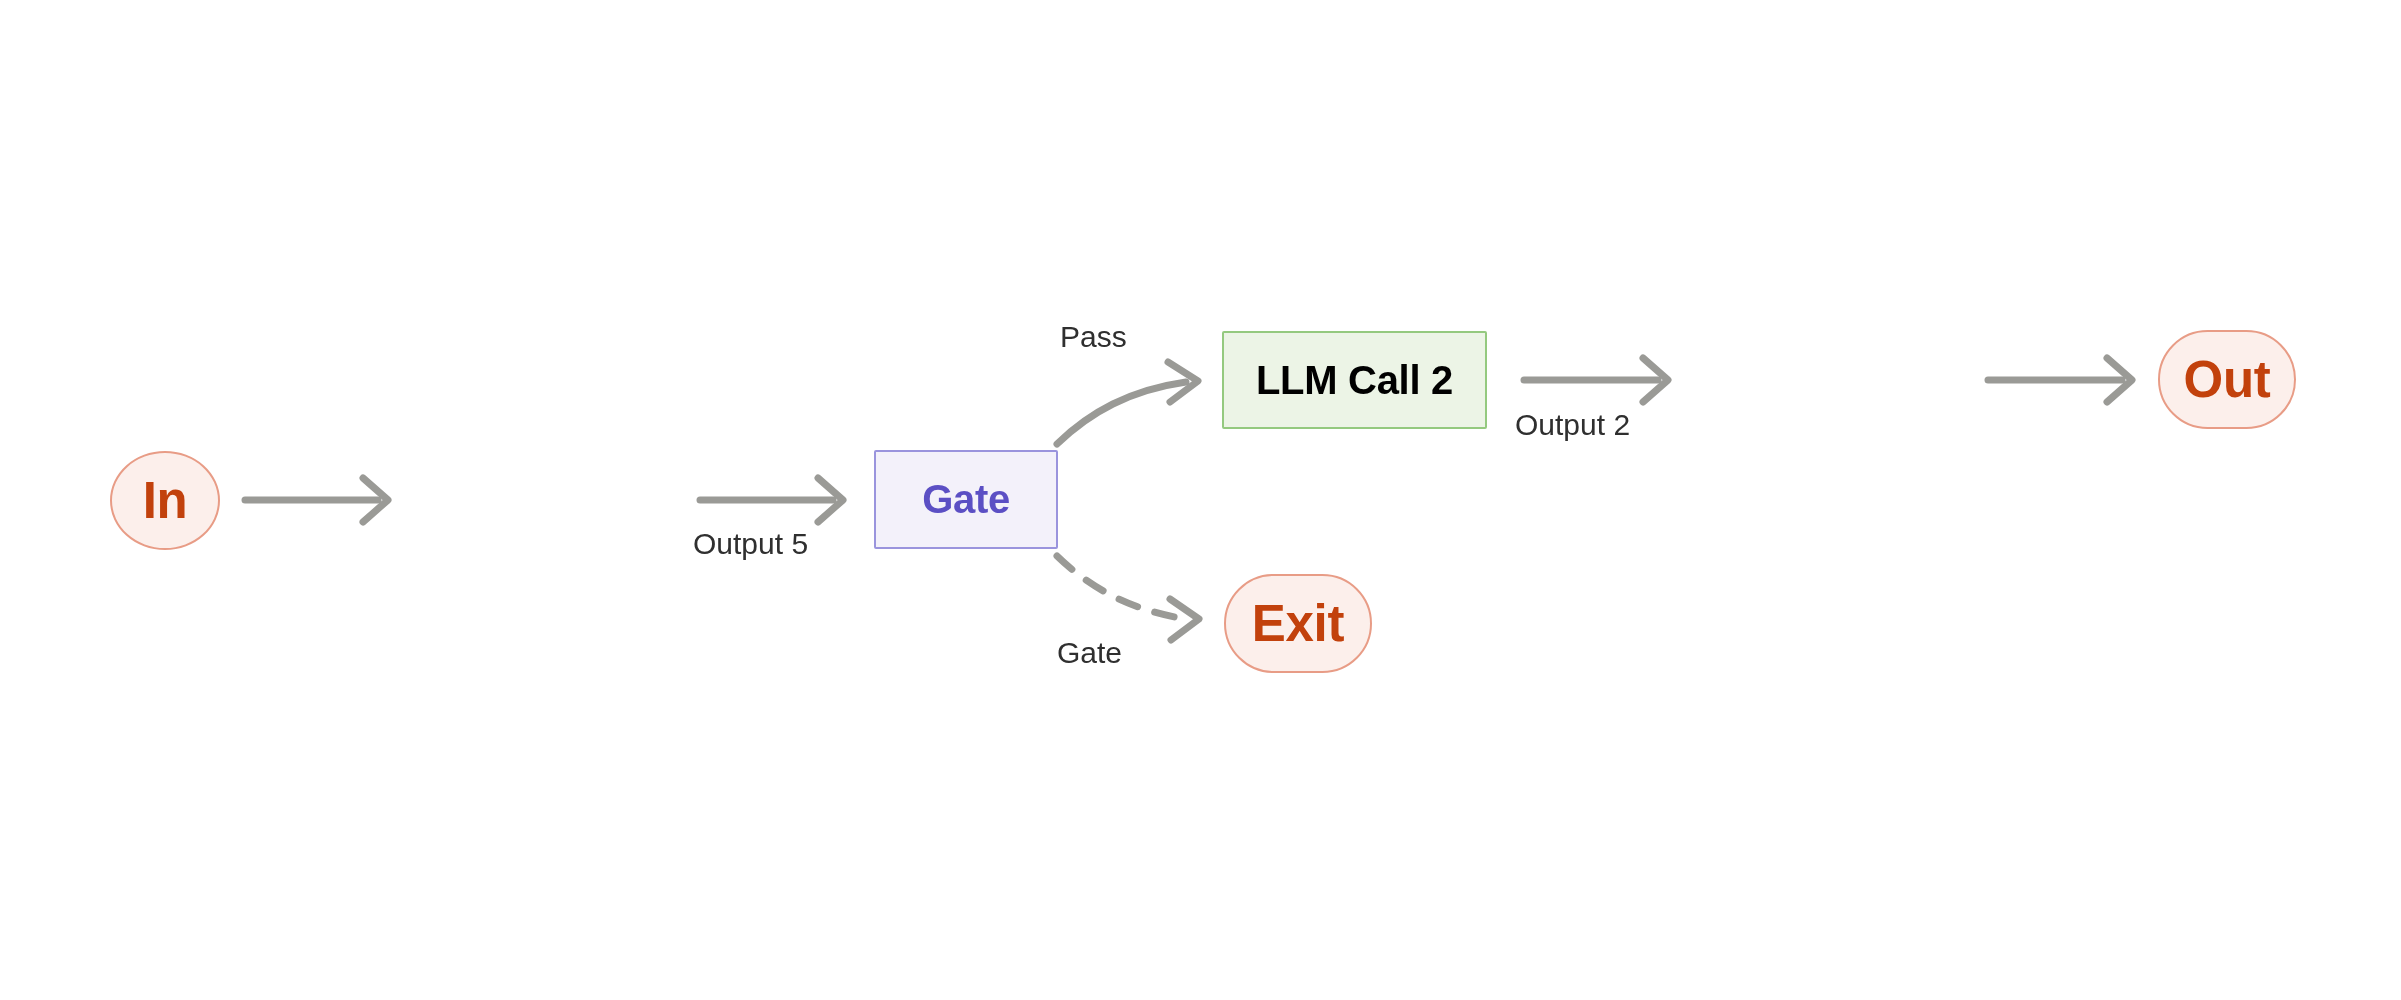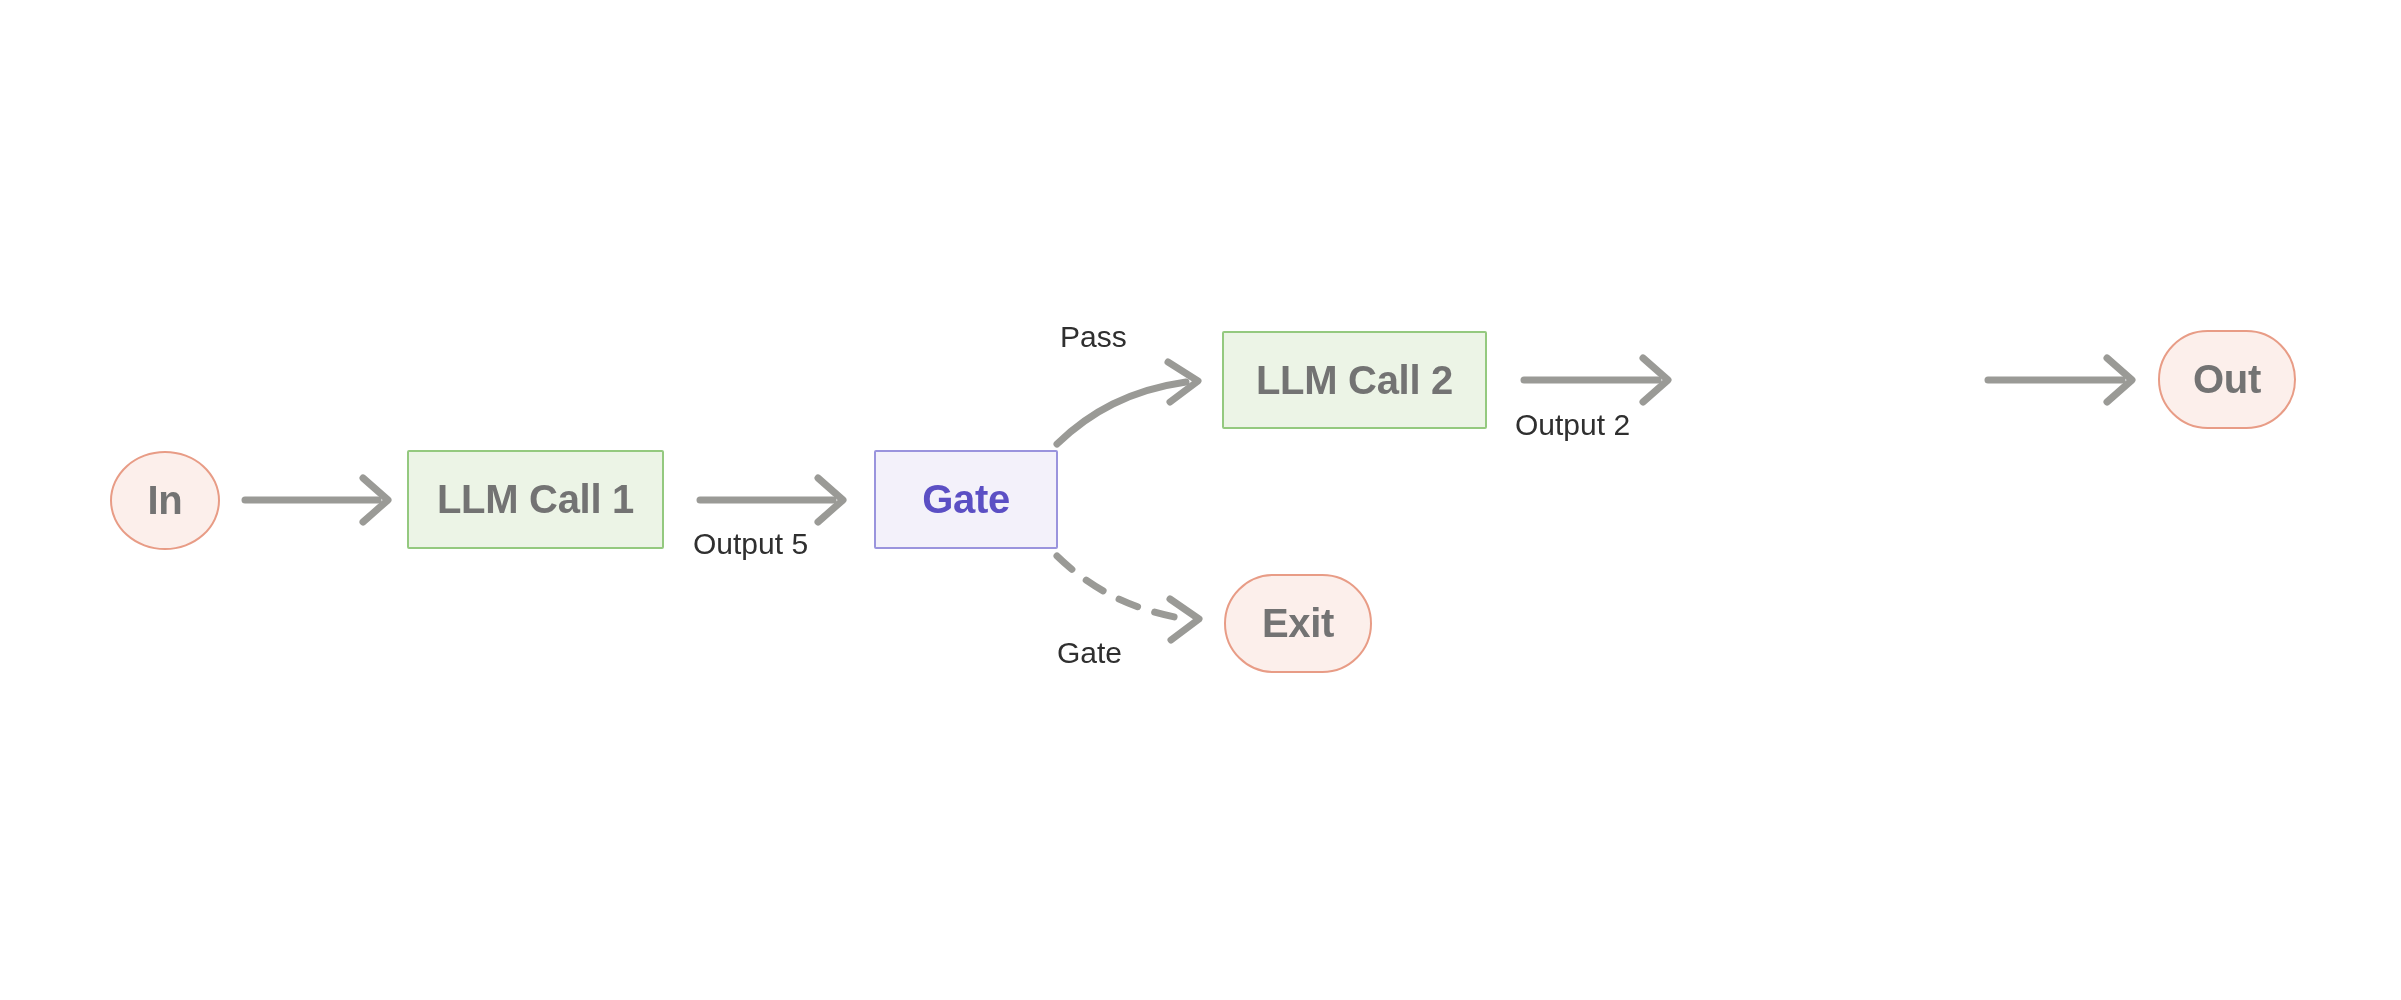--- a/index.html
+++ b/index.html
@@ -32,40 +32,40 @@
     display: flex;
     align-items: center;
     justify-content: center;
     box-sizing: border-box;
     white-space: nowrap;
   }
   .node-process {
     background: #ecf4e6;
     border: 2px solid #94c97f;
     border-radius: 2px;
-    color: #737373;
+    color: #000000;
     font-weight: bold;
     font-size: 40px;
     letter-spacing: -0.3px;
   }
   .node-gate {
     background: #f3f1fa;
     border: 2px solid #9a94dd;
     border-radius: 2px;
     color: #5b4fc4;
     font-weight: bold;
     font-size: 40px;
     letter-spacing: -0.3px;
   }
   .node-terminal {
     background: #fcefeb;
     border: 2px solid #e89c86;
-    color: #737373;
+    color: #c2410c;
     font-weight: bold;
-    font-size: 40px;
+    font-size: 51px;
     letter-spacing: -0.3px;
     justify-content: center;
   }
   .shape-ellipse { border-radius: 50%; }
   .shape-stadium { border-radius: 999px; }
 
   .edge-label {
     position: absolute;
     color: #2f2f2f;
     font-size: 30px;
@@ -109,23 +109,20 @@
     <g>
       <line x1="1988" y1="380" x2="2122" y2="380" stroke="#9a9a96" stroke-width="7" stroke-linecap="round"></line>
       <polyline points="2107,358 2132,380 2107,402" fill="none" stroke="#9a9a96" stroke-width="7" stroke-linecap="round" stroke-linejoin="round"></polyline>
     </g>
   </svg>
 
   <div class="node node-terminal shape-ellipse" style="left:110px; top:451px; width:110px; height:99px;">
     <span>In</span>
   </div>
 
-  <div class="node node-process" style="left:407px; top:450px; width:257px; height:99px;">
-    <span>LLM Call 1</span>
-  </div>
 
   <div class="node node-gate" style="left:874px; top:450px; width:184px; height:99px;">
     <span>Gate</span>
   </div>
 
   <div class="node node-process" style="left:1222px; top:331px; width:265px; height:98px;">
     <span>LLM Call 2</span>
   </div>
 
 

